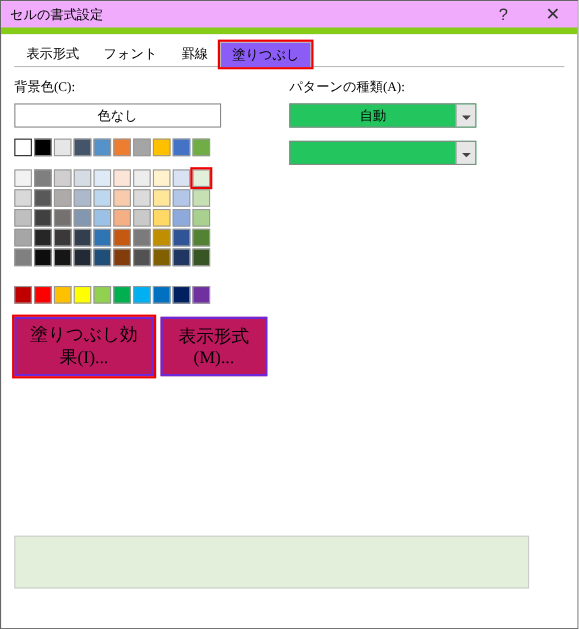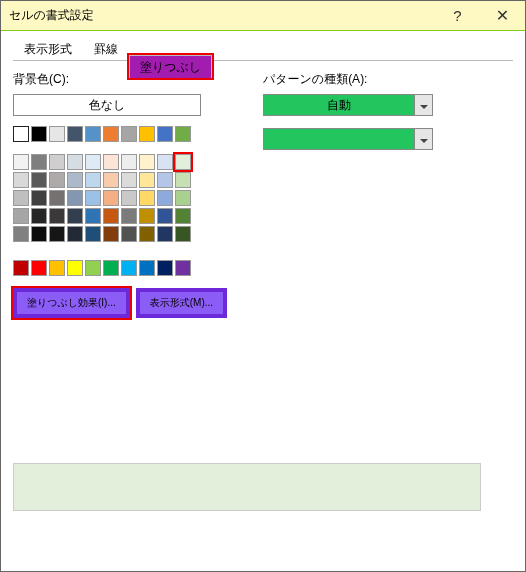--- a/index.html
+++ b/index.html
@@ -13,58 +13,59 @@
   .window {
     width: 526px;
     height: 572px;
     border: 1px solid #666;
     background: #fff;
     display: flex;
     flex-direction: column;
   }
   .titlebar {
     height: 30px;
-    background: #fef9c3;
+    background: #f0abfc;
     display: flex;
     align-items: center;
     padding: 0 0 0 8px;
-    border-bottom: 1px solid #84cc16;
+    border-bottom: 6px solid #84cc16;
     justify-content: flex-end;
   }
   .titlebar .title { flex: 1; }
   .titlebar .tbtn {
     width: 45px; height: 29px;
     display: flex; align-items: center; justify-content: center;
     font-size: 15px;
     color: #333;
   }
   .titlebar .tbtn.close { font-size: 16px; }
   .content {
     flex: 1;
     padding: 6px 12px 12px 12px;
     position: relative;
+    font-family: Liberation Serif, serif;
   }
   
   .tabs {
     display: flex;
     border-bottom: 1px solid #bbb;
     height: 24px;
   }
   .tab {
     padding: 3px 10px;
     border: 1px solid transparent;
     border-bottom: none;
     margin-right: 0;
     color: #000;
   }
   .tab.active {
     border-color: #bbb;
-    background: #a21caf;
+    background: #8b5cf6;
     position: relative;
-    top: 18px;
+    top: 1px;
   }
   .tab-highlight {
     outline: 2px solid #e00;
     outline-offset: 0;
   }
   .body {
     padding-top: 10px;
     display: flex;
     gap: 20px;
     justify-content: space-between;
@@ -91,24 +92,24 @@
   .palette.theme { grid-template-columns: repeat(10, 16px); }
   .palette.standard { grid-template-columns: repeat(10, 16px); }
   .sw {
     width: 16px; height: 16px;
     border: 1px solid #999;
   }
   .sw.first { background: #fff; border: 1px solid #222; }
   .sw-sel { outline: 2px solid #e00; outline-offset: 0; }
   .btnrow { margin-top: 12px; display: flex; gap: 6px; }
   .btn {
-    border: 4px solid #6d28d9;
-    background: #8b5cf6;
+    border: 2px solid #6d28d9;
+    background: #be185d;
     padding: 4px 10px;
-    font-size: 10px;
+    font-size: 16px;
     font-family: inherit;
   }
   .btn-hl { outline: 2px solid #e00; outline-offset: 0; }
   .combo {
     display: flex;
     width: 170px;
     height: 22px;
     border: 1px solid #888;
     margin-bottom: 12px;
     background: #22c55e;
@@ -154,20 +155,21 @@
   <div class="titlebar">
     <span class="title">セルの書式設定</span>
     <div class="tbtn">?</div>
     <div class="tbtn close">✕</div>
   </div>
 
   <div class="content">
 
     <div class="tabs">
       <div class="tab">表示形式</div>
+      <div class="tab">フォント</div>
       <div class="tab">罫線</div>
       <div class="tab active tab-highlight">塗りつぶし</div>
     </div>
 
     <div class="body">
       <div class="left">
         <div class="label">背景色(C):</div>
         <div class="no-color-btn">
           <span>色なし</span>
         </div>

